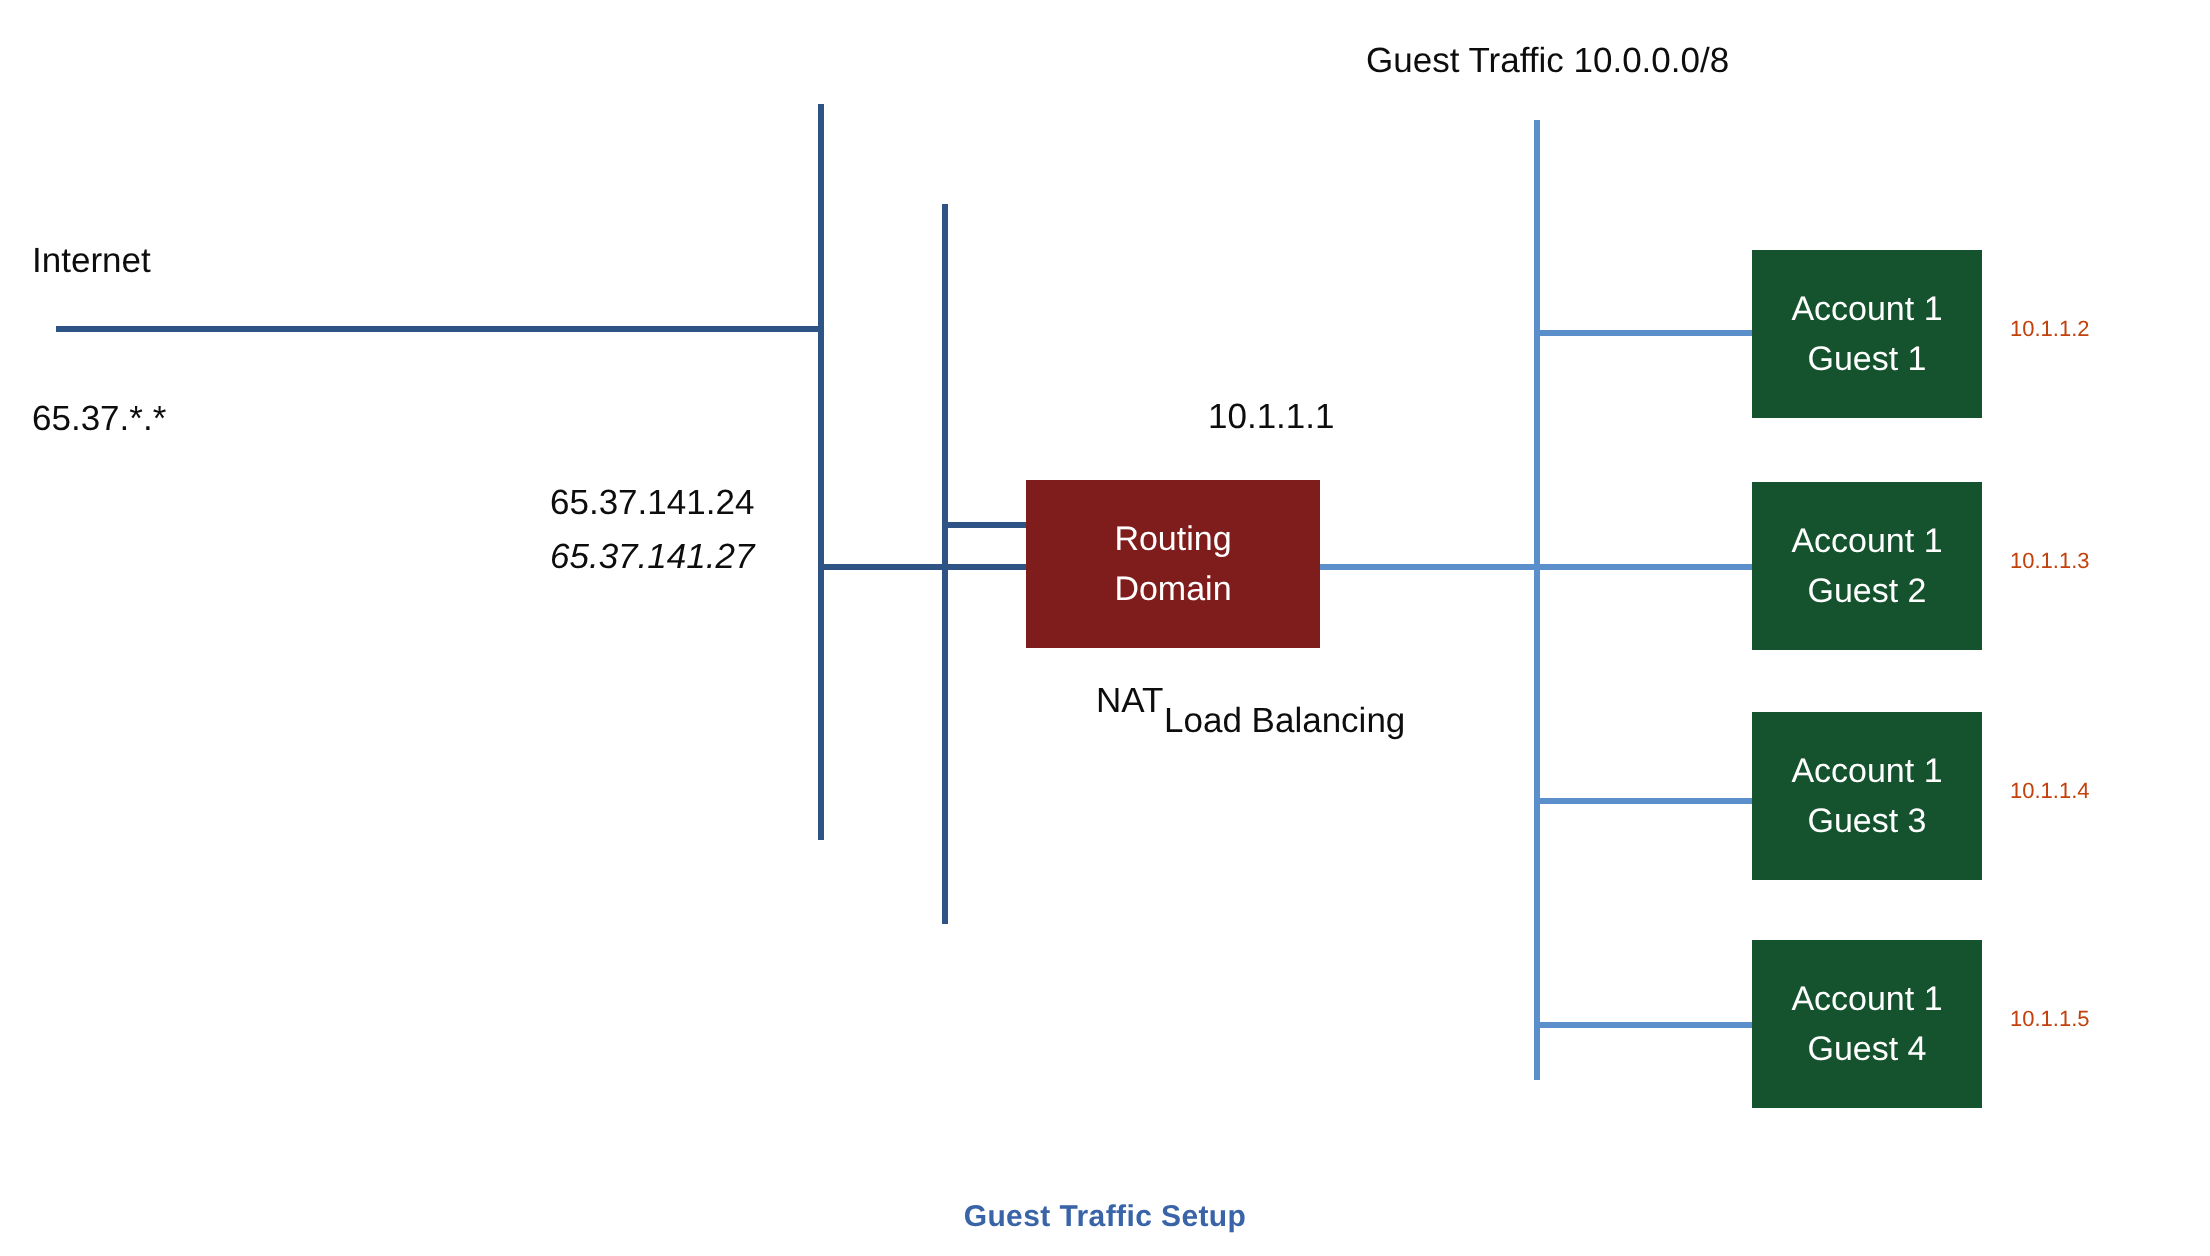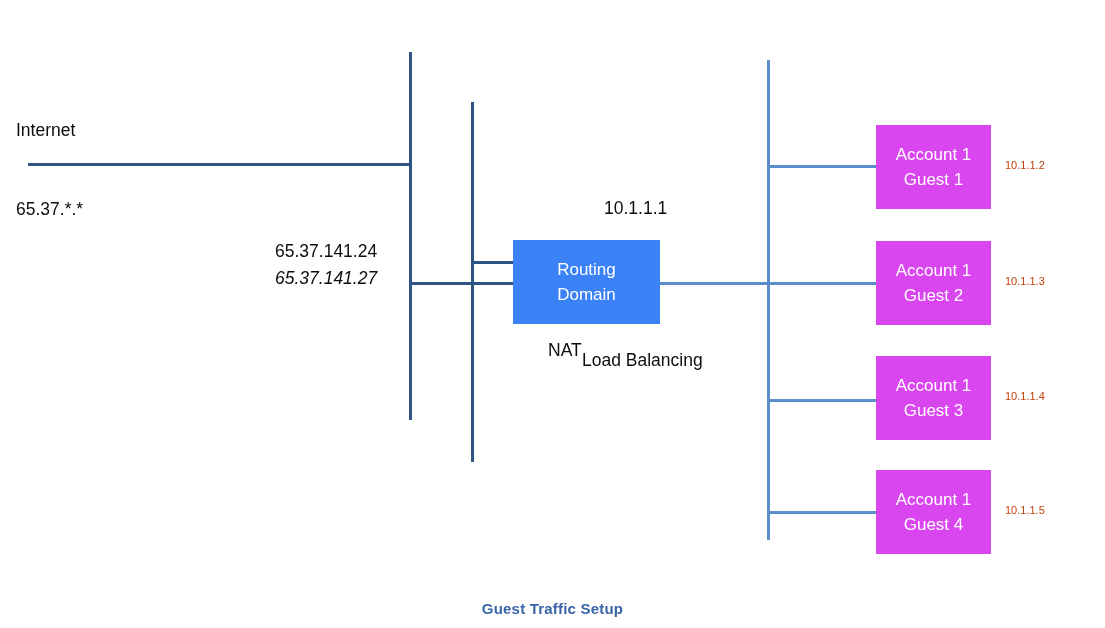--- a/index.html
+++ b/index.html
@@ -47,24 +47,24 @@
     flex-direction: column;
     align-items: center;
     justify-content: center;
     color: #ffffff;
     font-size: 17px;
     line-height: 25px;
     text-align: center;
     font-family: "Liberation Sans", sans-serif;
   }
   .node.guest {
-    background: #d946ef;
+    background: #14532d;
   }
   .node.router {
-    background: #3b82f6;
+    background: #7f1d1d;
   }
   .node .line2 {
     display: block;
   }
   .ipright {
     position: absolute;
     color: #c2410c;
     font-size: 11px;
     line-height: 24px;
     white-space: pre;
@@ -81,20 +81,21 @@
     font-family: "Liberation Sans", sans-serif;
   }
 </style>
 </head>
 <body>
 
 <div id="diagram">
 
 
 
+  <div class="lbl" style="left:683px; top:17px;">Guest Traffic 10.0.0.0/8</div>
 
   <div class="vline dark" style="left:409px; top:52px; height:368px;"></div>
 
   <div class="vline dark" style="left:471px; top:102px; height:360px;"></div>
 
   <div class="vline" style="left:767px; top:60px; height:480px;"></div>
 
   <div class="lbl" style="left:16px; top:117px;">Internet</div>
 
   <div class="hline dark" style="left:28px; top:163px; width:384px;"></div>

